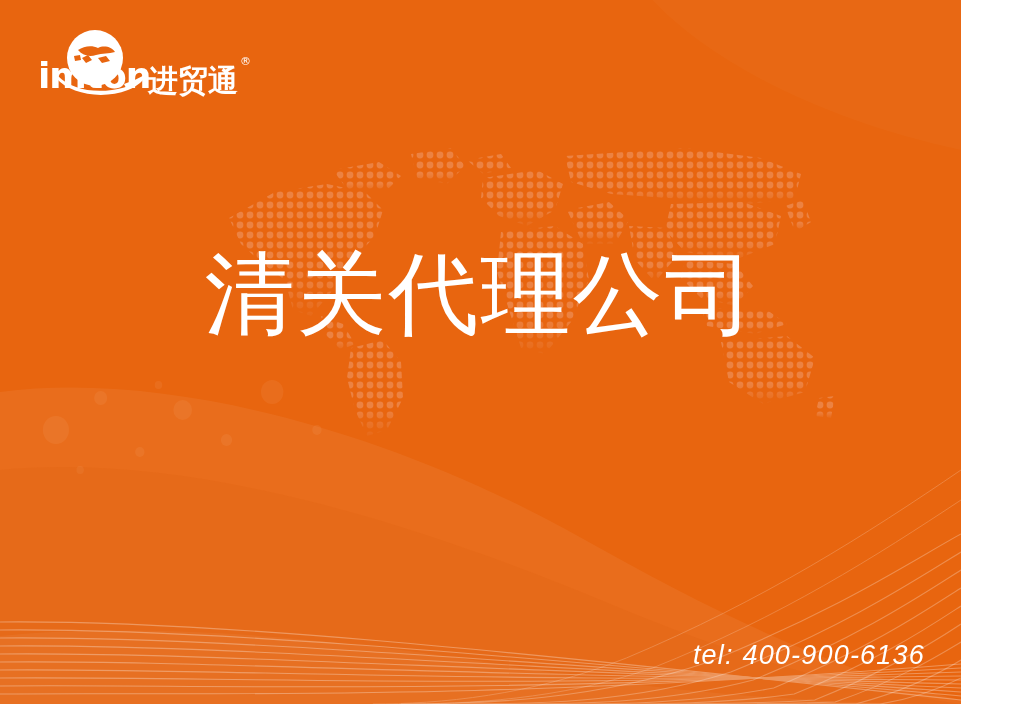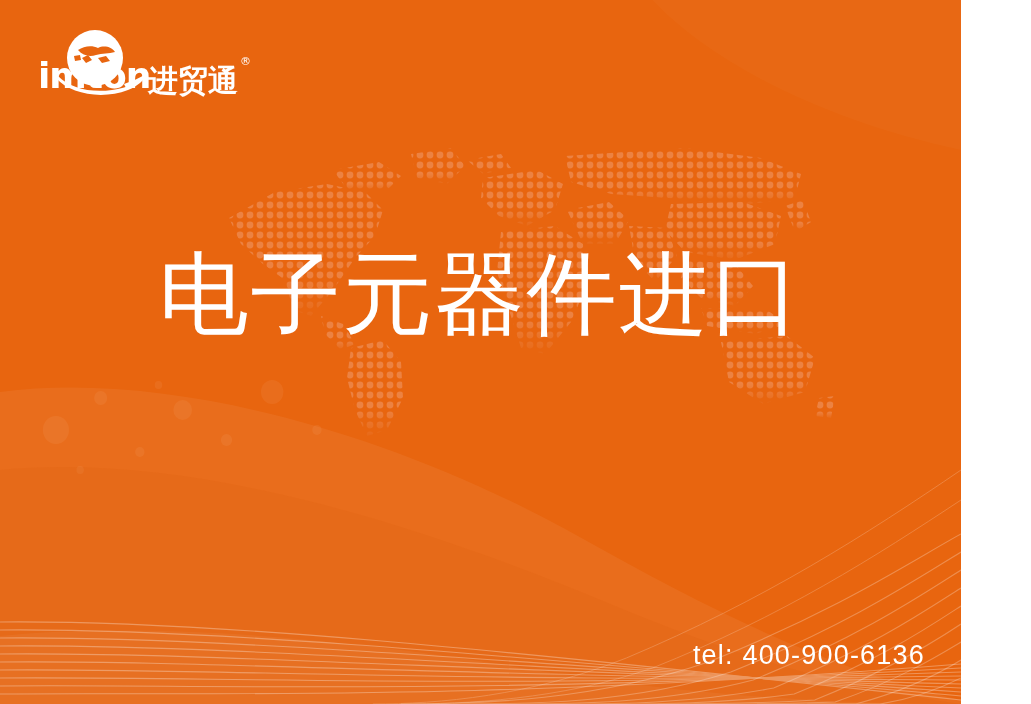--- a/index.html
+++ b/index.html
@@ -114,20 +114,21 @@
   .phone {
     position: absolute;
     right: 36px;
     bottom: 33px;
     color: #ffffff;
     font-size: 27px;
     font-weight: 400;
     letter-spacing: 1.2px;
     white-space: nowrap;
     font-family: "Liberation Sans", "DejaVu Sans", sans-serif;
+    font-style: italic;
   }
 </style>
 </head>
 <body>
 
 <div class="banner">
 
   <div class="bg-layer bg-base"></div>
 
   <div class="bg-layer bg-bokeh">
@@ -273,18 +274,18 @@
         <text x="2" y="60" font-family="DejaVu Sans, Liberation Sans, sans-serif" font-size="36" font-weight="700" fill="#ffffff" letter-spacing="-1">imton</text>
       </svg>
     </div>
     <div class="logo-cn">
       <span>进贸通</span>
       <span class="logo-reg">®</span>
     </div>
   </div>
 
   <div class="headline">
-    <span class="hl-line">电子元器件进口</span>
+    <span class="hl-line">清关代理公司</span>
   </div>
 
   <div class="phone">tel: 400-900-6136</div>
 
 </div>
 
 </body></html>

